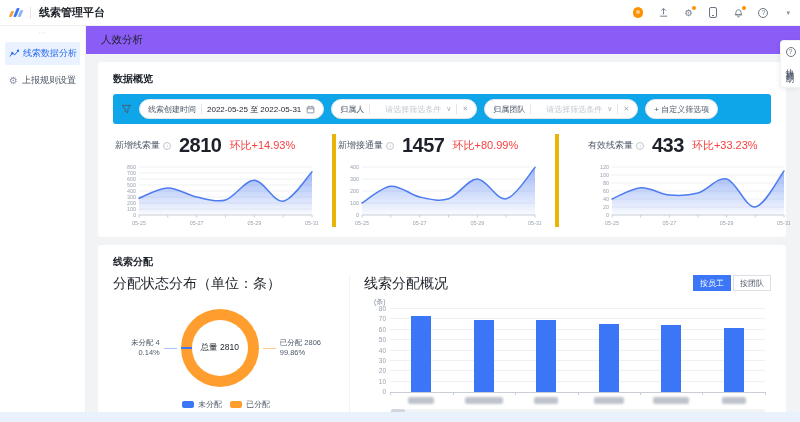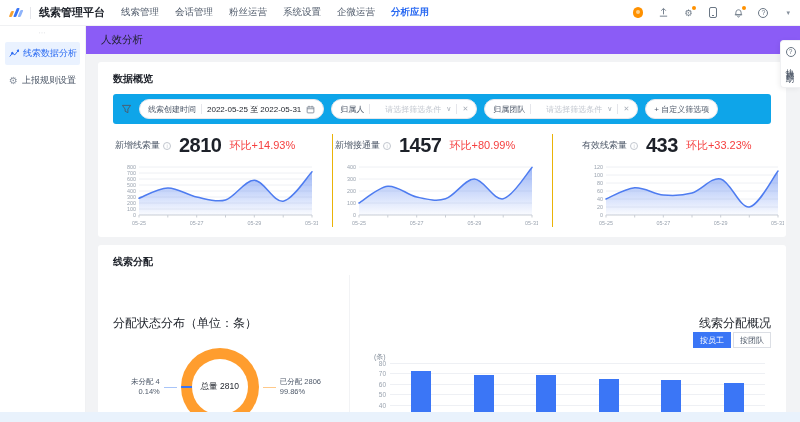--- a/index.html
+++ b/index.html
@@ -46,47 +46,47 @@
     display:flex;align-items:center;gap:7px;}
   .pill{display:flex;align-items:center;gap:5px;background:#fff;border:1px solid #e5e6eb;
     border-radius:11px;height:20px;padding:0 8px;font-size:8px;color:#4e5969;cursor:pointer;white-space:nowrap;}
   .pill .pdiv{width:1px;height:10px;background:#e5e6eb;}
   .pill .val{color:#1d2129;}
   .pill .ph{color:#c2c7cf;margin-left:10px;}
   .pill .chev,.pill .x{color:#a9afb8;font-size:7px;}
   .funnel{display:flex;align-items:center;}
   
   .stats{display:flex;margin-top:10px;}
-  .stat-col{flex:1;padding:0 14px 0 2px;border-right:1px solid #eab308;}
+  .stat-col{flex:1;padding:0 14px 0 2px;border-right:4px solid #eab308;}
   .stat-col:last-child{border-right:none;margin-left:27px;}
   .stat-head{display:flex;align-items:center;gap:3px;font-size:9px;color:#4e5969;white-space:nowrap;}
   .info-i{width:8px;height:8px;border:1px solid #c2c7cf;border-radius:50%;font-size:5.5px;
     line-height:7px;text-align:center;color:#c2c7cf;font-style:normal;}
   .stat-val{font-size:20px;font-weight:bold;color:#1d2129;margin:0 5px;letter-spacing:-0.5px;}
   .stat-delta{font-size:11px;color:#f53f3f;white-space:nowrap;}
   .mini-chart{height:64px;margin-top:6px;}
   
   .dist-body{display:flex;margin-top:6px;}
   .dist-left{width:237px;border-right:1px solid #f2f3f5;padding-right:10px;}
   .dist-right{flex:1;padding-left:14px;min-width:0;}
-  .sub-title{font-size:12px;color:#1d2129;margin-top:40px;}
+  .sub-title{font-size:14px;color:#1d2129;}
   .donut-row{display:flex;align-items:center;justify-content:center;margin-top:16px;gap:4px;}
   .dlabel{font-size:7.5px;color:#4e5969;line-height:1.35;white-space:nowrap;}
   .dlabel.l{text-align:right;}
   .conn{width:13px;height:1px;}
   .conn.blue{background:#a8c4f8;}
   .conn.orange{background:#ffc98a;}
   .donut{position:relative;width:78px;height:78px;border-radius:50%;flex:0 0 auto;}
   .donut-hole{position:absolute;left:11px;top:11px;width:56px;height:56px;border-radius:50%;
     background:#fff;display:flex;align-items:center;justify-content:center;font-size:8.5px;color:#1d2129;}
   .legend-row{display:flex;justify-content:center;gap:8px;margin-top:12px;}
   .legend-item{display:flex;align-items:center;gap:4px;font-size:8px;color:#4e5969;cursor:pointer;}
   .lswatch{width:12px;height:7px;border-radius:2px;}
   
-  .bar-head{display:flex;align-items:flex-end;flex-direction:column;}
+  .bar-head{display:flex;align-items:flex-start;}
   .toggle-group{margin-left:auto;display:flex;gap:2px;}
   .tg-btn{font-size:8px;height:16px;padding:0 6px;border:1px solid #dcdfe5;background:#fff;
     color:#4e5969;border-radius:0;display:flex;align-items:center;cursor:pointer;white-space:nowrap;}
   .tg-btn.active{background:#3b76f6;border-color:#3b76f6;color:#fff;}
   .bar-unit{font-size:7px;color:#86909c;margin:4px 0 2px 10px;}
   .bar-plot{position:relative;height:84px;margin-left:26px;margin-right:6px;border-bottom:1px solid #c9cdd4;}
   .gl{position:absolute;left:0;right:0;height:1px;background:#eef0f4;}
   .yl{position:absolute;left:-24px;width:20px;text-align:right;font-size:6.5px;color:#9aa3af;}
   .bars{position:absolute;left:0;right:0;top:0;bottom:0;display:flex;}
   .bar-slot{flex:1;display:flex;align-items:flex-end;justify-content:center;}
@@ -112,28 +112,20 @@
 <body>
 
 <div class="topbar">
   <span class="logo">
       <i></i>
       <i></i>
       <i></i>
     </span>
   <span class="brand-divider"></span>
   <span class="brand">线索管理平台</span>
-  <div class="nav">
-    <span>线索管理</span>
-    <span>会话管理</span>
-    <span>粉丝运营</span>
-    <span>系统设置</span>
-    <span>企微运营</span>
-    <span class="active">分析应用</span>
-  </div>
   <div class="top-icons">
     <span class="ticon">
         <span class="medal"></span>
       </span>
     <span class="ticon">
       <svg width="11" height="11" viewBox="0 0 12 12" fill="none" stroke="#6b7785" stroke-width="1">
         <path d="M6 8V2M3.5 4L6 1.5 8.5 4M2 10h8"></path>
         </svg>
     </span>
     <span class="ticon">⚙<span class="badge-dot"></span></span>

